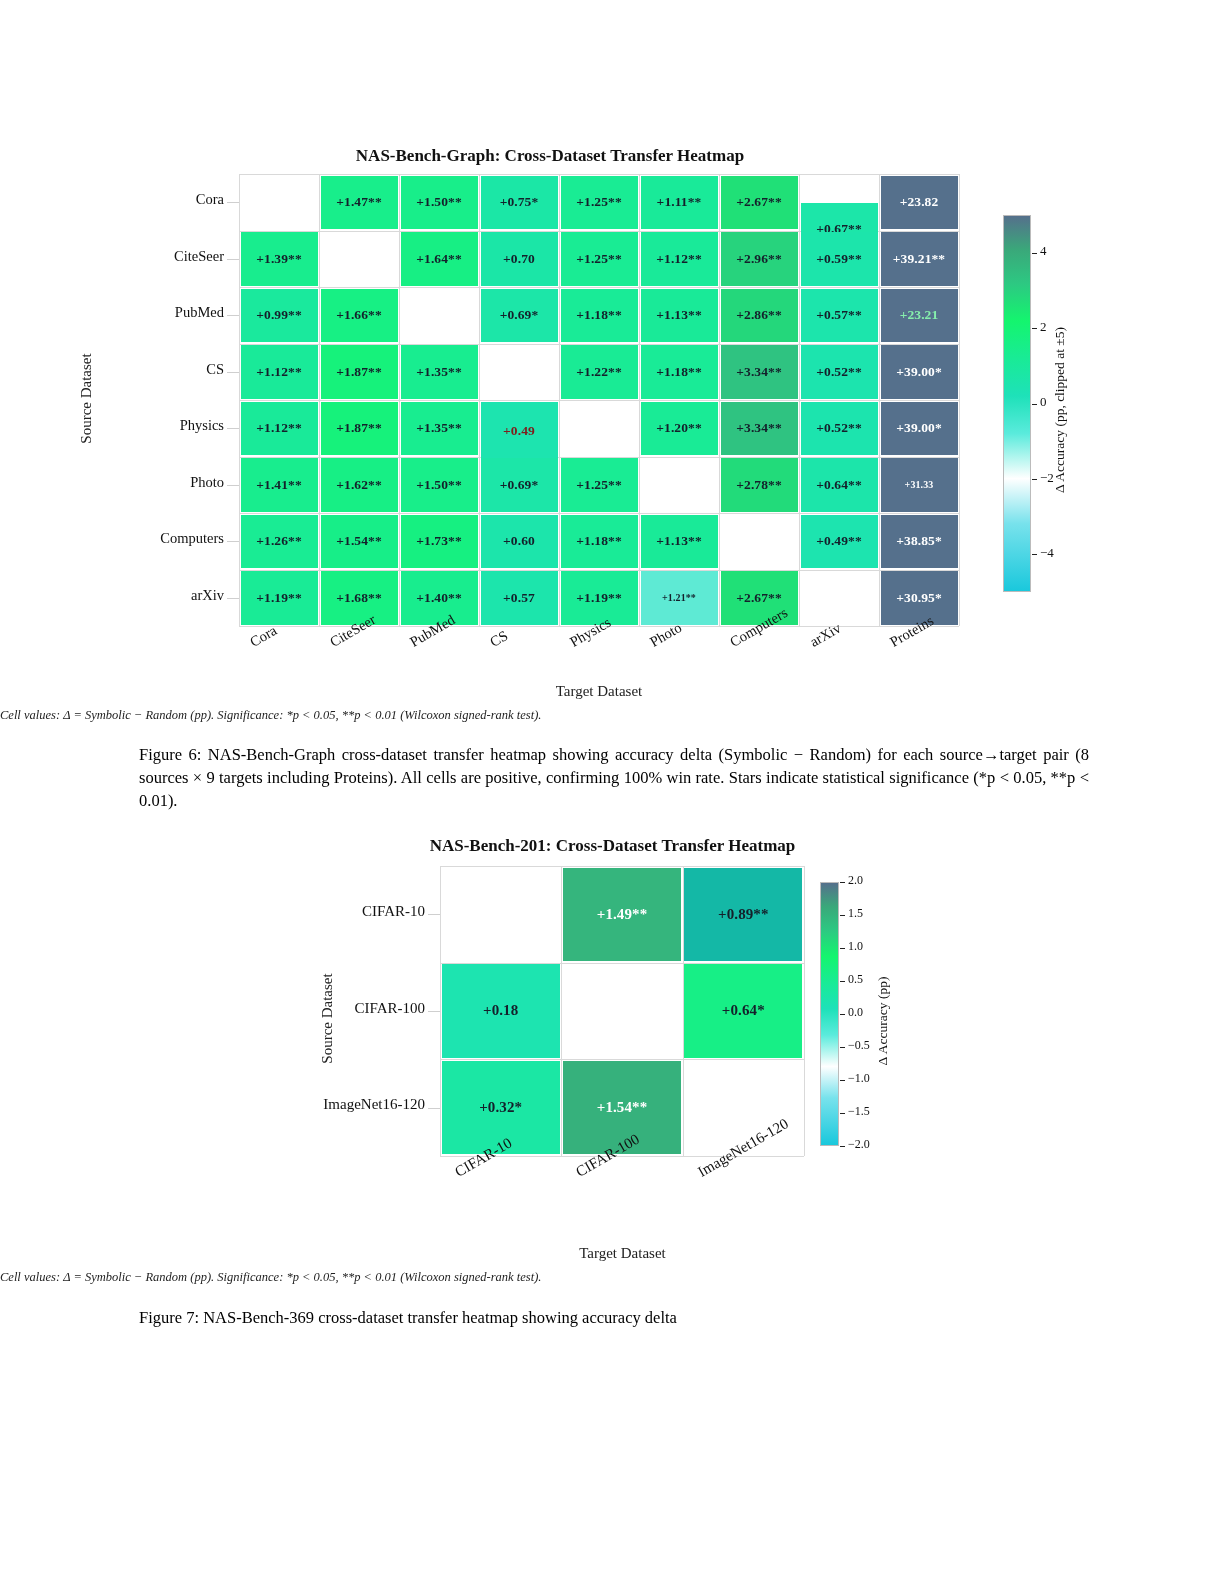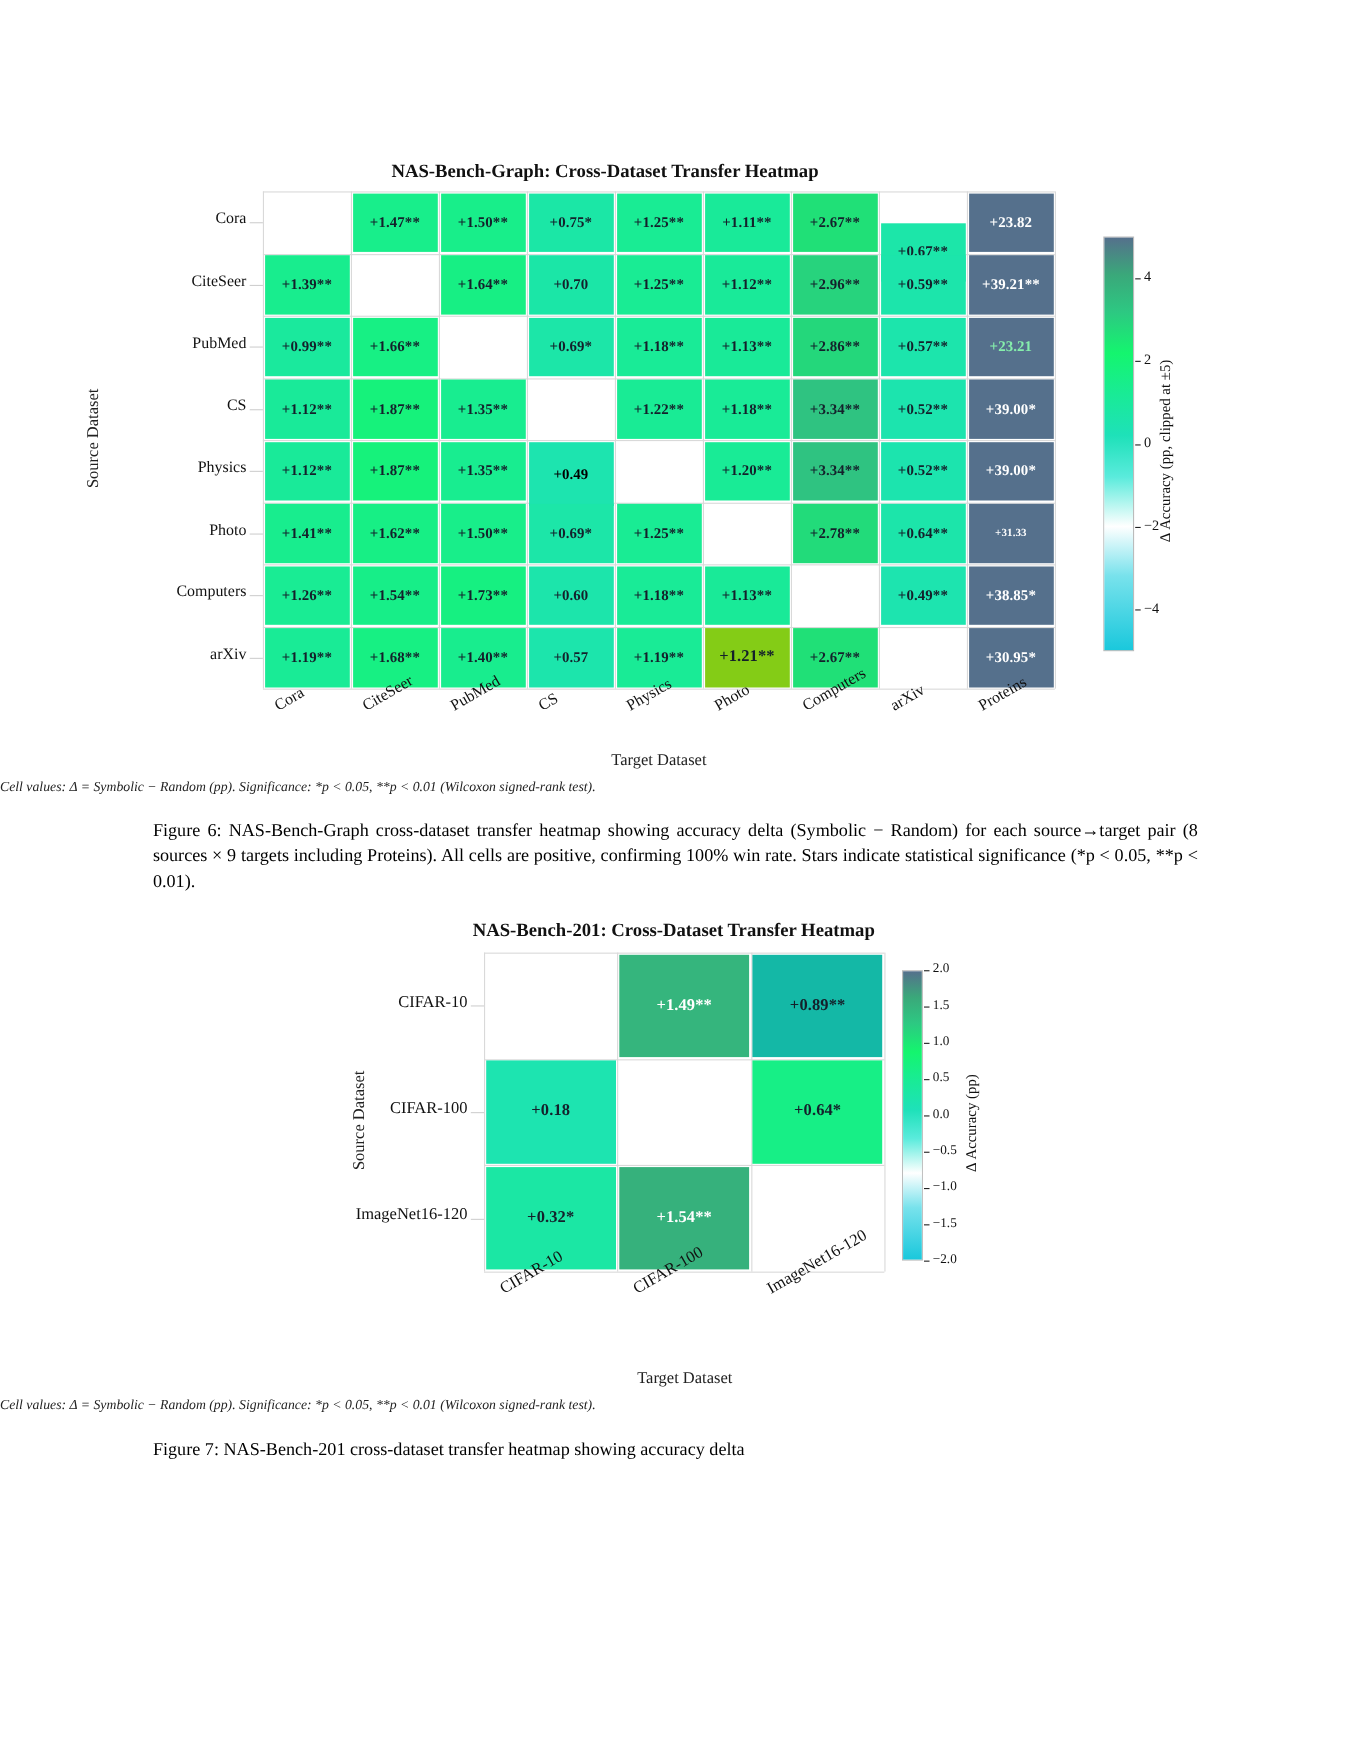--- a/index.html
+++ b/index.html
@@ -150,21 +150,21 @@
         <div class="cell" style="left: 161.5px; top: 171px; width: 77px; height: 53.5px; font-size: 13.5px; background: rgb(24, 237, 144); color: rgb(20, 32, 43);">+1.35**</div>
         <div class="cell empty" style="left: 241.5px; top: 171px; width: 77px; height: 53.5px; font-size: 13.5px;"></div>
         <div class="cell" style="left: 321.5px; top: 171px; width: 77px; height: 53.5px; font-size: 13.5px; background: rgb(25, 235, 149); color: rgb(20, 32, 43);">+1.22**</div>
         <div class="cell" style="left: 401.5px; top: 171px; width: 77px; height: 53.5px; font-size: 13.5px; background: rgb(25, 235, 151); color: rgb(20, 32, 43);">+1.18**</div>
         <div class="cell" style="left: 481.5px; top: 171px; width: 77px; height: 53.5px; font-size: 13.5px; background: rgb(47, 195, 129); color: rgb(20, 32, 43);">+3.34**</div>
         <div class="cell" style="left: 561.5px; top: 171px; width: 77px; height: 53.5px; font-size: 13.5px; background: rgb(28, 228, 174); color: rgb(20, 32, 43);">+0.52**</div>
         <div class="cell" style="left: 641.5px; top: 171px; width: 77px; height: 53.5px; font-size: 13.5px; background: rgb(85, 112, 140); color: rgb(255, 255, 255);">+39.00*</div>
         <div class="cell" style="left: 1.5px; top: 227.5px; width: 77px; height: 53.5px; font-size: 13.5px; background: rgb(25, 234, 153); color: rgb(20, 32, 43);">+1.12**</div>
         <div class="cell" style="left: 81.5px; top: 227.5px; width: 77px; height: 53.5px; font-size: 13.5px; background: rgb(22, 242, 123); color: rgb(20, 32, 43);">+1.87**</div>
         <div class="cell" style="left: 161.5px; top: 227.5px; width: 77px; height: 53.5px; font-size: 13.5px; background: rgb(24, 237, 144); color: rgb(20, 32, 43);">+1.35**</div>
-        <div class="cell" style="left: 241.5px; top: 227.5px; width: 77px; height: 58px; font-size: 13.5px; background: rgb(29, 228, 175); color: #000000;">+0.49</div>
+        <div class="cell" style="left: 241.5px; top: 227.5px; width: 77px; height: 58px; font-size: 13.5px; background: rgb(29, 228, 175); color: #7f1d1d;">+0.49</div>
         <div class="cell empty" style="left: 321.5px; top: 227.5px; width: 77px; height: 53.5px; font-size: 13.5px;"></div>
         <div class="cell" style="left: 401.5px; top: 227.5px; width: 77px; height: 53.5px; font-size: 13.5px; background: rgb(25, 235, 150); color: rgb(20, 32, 43);">+1.20**</div>
         <div class="cell" style="left: 481.5px; top: 227.5px; width: 77px; height: 53.5px; font-size: 13.5px; background: rgb(47, 195, 129); color: rgb(20, 32, 43);">+3.34**</div>
         <div class="cell" style="left: 561.5px; top: 227.5px; width: 77px; height: 53.5px; font-size: 13.5px; background: rgb(28, 228, 174); color: rgb(20, 32, 43);">+0.52**</div>
         <div class="cell" style="left: 641.5px; top: 227.5px; width: 77px; height: 53.5px; font-size: 13.5px; background: rgb(85, 112, 140); color: rgb(255, 255, 255);">+39.00*</div>
         <div class="cell" style="left: 1.5px; top: 284px; width: 77px; height: 53.5px; font-size: 13.5px; background: rgb(24, 237, 142); color: rgb(20, 32, 43);">+1.41**</div>
         <div class="cell" style="left: 81.5px; top: 284px; width: 77px; height: 53.5px; font-size: 13.5px; background: rgb(23, 239, 133); color: rgb(20, 32, 43);">+1.62**</div>
         <div class="cell" style="left: 161.5px; top: 284px; width: 77px; height: 53.5px; font-size: 13.5px; background: rgb(24, 238, 138); color: rgb(20, 32, 43);">+1.50**</div>
         <div class="cell" style="left: 241.5px; top: 284px; width: 77px; height: 53.5px; font-size: 13.5px; background: rgb(28, 230, 168); color: rgb(20, 32, 43);">+0.69*</div>
         <div class="cell" style="left: 321.5px; top: 284px; width: 77px; height: 53.5px; font-size: 13.5px; background: rgb(25, 236, 148); color: rgb(20, 32, 43);">+1.25**</div>
@@ -179,21 +179,21 @@
         <div class="cell" style="left: 321.5px; top: 340.5px; width: 77px; height: 53.5px; font-size: 13.5px; background: rgb(25, 235, 151); color: rgb(20, 32, 43);">+1.18**</div>
         <div class="cell" style="left: 401.5px; top: 340.5px; width: 77px; height: 53.5px; font-size: 13.5px; background: rgb(25, 234, 152); color: rgb(20, 32, 43);">+1.13**</div>
         <div class="cell empty" style="left: 481.5px; top: 340.5px; width: 77px; height: 53.5px; font-size: 13.5px;"></div>
         <div class="cell" style="left: 561.5px; top: 340.5px; width: 77px; height: 53.5px; font-size: 13.5px; background: rgb(29, 228, 175); color: rgb(20, 32, 43);">+0.49**</div>
         <div class="cell" style="left: 641.5px; top: 340.5px; width: 77px; height: 53.5px; font-size: 13.5px; background: rgb(85, 112, 140); color: rgb(255, 255, 255);">+38.85*</div>
         <div class="cell" style="left: 1.5px; top: 397px; width: 77px; height: 53.5px; font-size: 13.5px; background: rgb(25, 235, 150); color: rgb(20, 32, 43);">+1.19**</div>
         <div class="cell" style="left: 81.5px; top: 397px; width: 77px; height: 53.5px; font-size: 13.5px; background: rgb(23, 240, 131); color: rgb(20, 32, 43);">+1.68**</div>
         <div class="cell" style="left: 161.5px; top: 397px; width: 77px; height: 53.5px; font-size: 13.5px; background: rgb(24, 237, 142); color: rgb(20, 32, 43);">+1.40**</div>
         <div class="cell" style="left: 241.5px; top: 397px; width: 77px; height: 53.5px; font-size: 13.5px; background: rgb(28, 229, 172); color: rgb(20, 32, 43);">+0.57</div>
         <div class="cell" style="left: 321.5px; top: 397px; width: 77px; height: 53.5px; font-size: 13.5px; background: rgb(25, 235, 150); color: rgb(20, 32, 43);">+1.19**</div>
-        <div class="cell" style="left: 401.5px; top: 397px; width: 77px; height: 53.5px; font-size: 15px; background: #84cc16; color: rgb(20, 32, 43);">+1.21**</div>
+        <div class="cell" style="left: 401.5px; top: 397px; width: 77px; height: 53.5px; font-size: 10px; background: #5eead4; color: rgb(20, 32, 43);">+1.21**</div>
         <div class="cell" style="left: 481.5px; top: 397px; width: 77px; height: 53.5px; font-size: 13.5px; background: rgb(32, 224, 119); color: rgb(20, 32, 43);">+2.67**</div>
         <div class="cell empty" style="left: 561.5px; top: 397px; width: 77px; height: 53.5px; font-size: 13.5px;"></div>
         <div class="cell" style="left: 641.5px; top: 397px; width: 77px; height: 53.5px; font-size: 13.5px; background: rgb(85, 112, 140); color: rgb(255, 255, 255);">+30.95*</div>
       </div>
 
     <div id="yticks6">
         <div class="ytick" style="left: 29px; top: 191.375px; width: 195px; font-size: 14.5px;">Cora</div>
         <div class="ytick-dash" style="left: 227px; top: 202.25px; width: 12px;"></div>
         <div class="ytick" style="left: 29px; top: 247.875px; width: 195px; font-size: 14.5px;">CiteSeer</div>
         <div class="ytick-dash" style="left: 227px; top: 258.75px; width: 12px;"></div>
@@ -307,15 +307,15 @@
         <div class="cbar-tickmark" style="left: 840px; top: 1113px;"></div>
         <div class="cbar-tick" style="left: 848px; top: 1104.36px; font-size: 12px;">−1.5</div>
         <div class="cbar-tickmark" style="left: 840px; top: 1146px;"></div>
         <div class="cbar-tick" style="left: 848px; top: 1137.36px; font-size: 12px;">−2.0</div>
       </div>
     <div class="cbar-label-rot" style="left:883px;top:1013px;width:200px;text-align:center;margin-left:-100px;font-size:13.5px;">Δ Accuracy (pp)</div>
 
     <div class="footnote" style="left:0;top:1270px;width:1225px;font-size:12.5px;">Cell values: Δ = Symbolic − Random (pp).  Significance: *p &lt; 0.05,  **p &lt; 0.01  (Wilcoxon signed-rank test).</div>
   </div>
 
-  <div class="caption" style="left:139px;top:1307px;width:950px;text-align:left;">Figure 7: NAS-Bench-201 cross-dataset transfer heatmap showing accuracy delta</div>
+  <div class="caption" style="left:139px;top:1307px;width:950px;text-align:left;">Figure 7: NAS-Bench-369 cross-dataset transfer heatmap showing accuracy delta</div>
 
 </div>
 
 </body></html>

